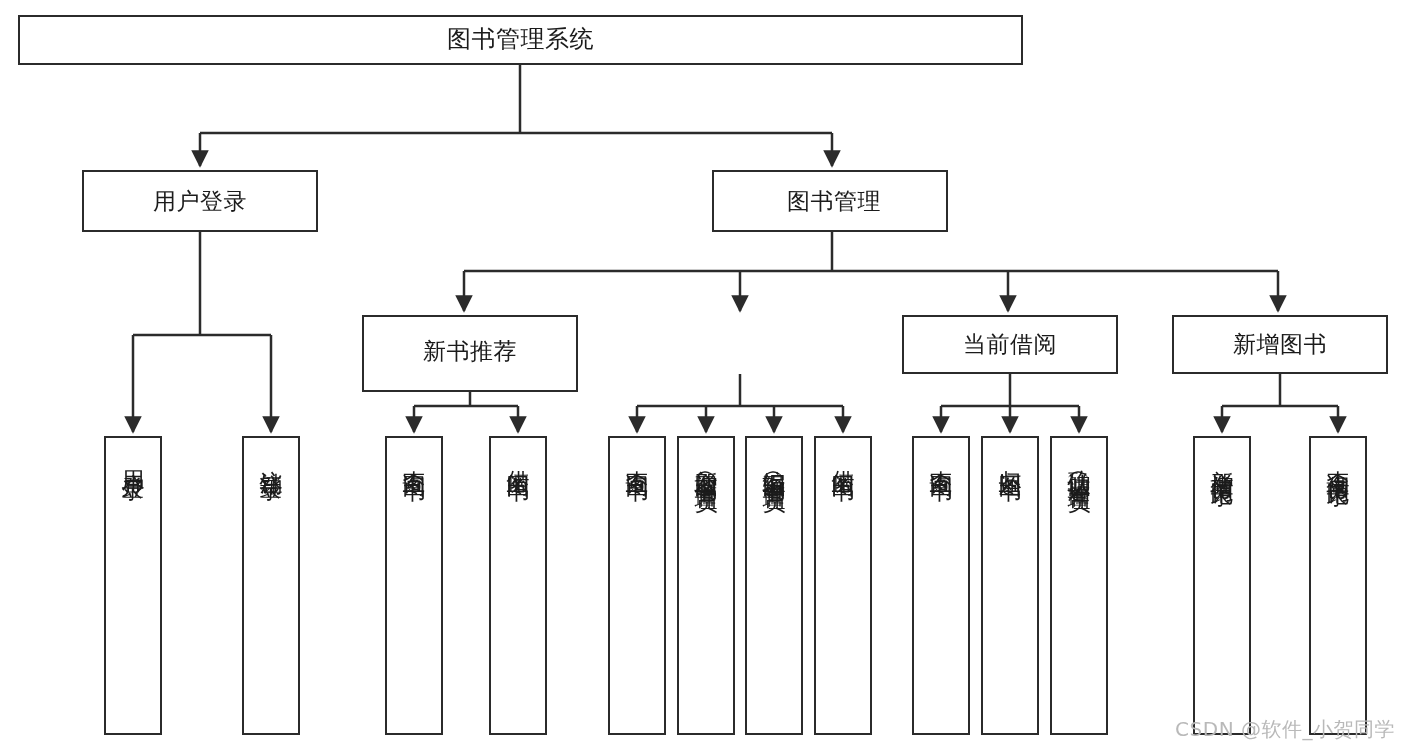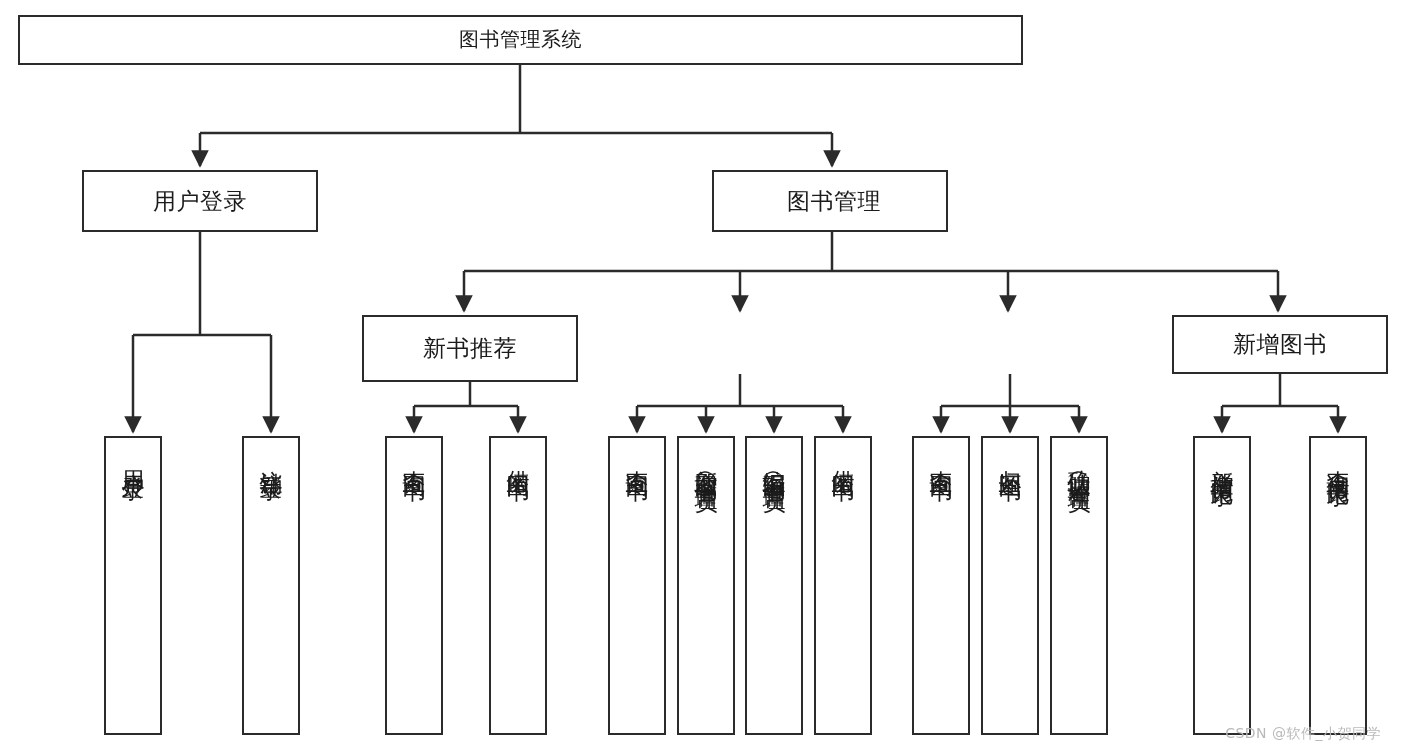--- a/index.html
+++ b/index.html
@@ -41,43 +41,43 @@
     text-align: center;
     line-height: 1.06;
     letter-spacing: 0.5px;
   }
   
   .node.horiz .label {
     font-size: 23px;
     white-space: nowrap;
   }
   .node.root .label {
-    font-size: 20px;
+    font-size: 24px;
   }
   
   .node.vert {
     align-items: flex-start;
     justify-content: center;
     padding-top: 14px;
   }
   .node.vert .label {
     writing-mode: vertical-rl;
     text-orientation: upright;
     font-size: 23px;
     line-height: 1.0;
     letter-spacing: 3px;
     white-space: nowrap;
     height: auto;
     max-height: 690px;
   }
   .watermark {
     position: absolute;
-    right: 24px;
+    right: 10px;
     bottom: 4px;
-    font-size: 14px;
+    font-size: 20px;
     color: #b9b9b9;
     letter-spacing: 0.5px;
     white-space: nowrap;
   }
 </style>
 </head>
 <body>
 
 <div id="canvas">
 
@@ -137,25 +137,28 @@
   </div>
 
   <div class="node horiz" style="left:82px; top:170px; width:236px; height:62px;">
     <span class="label">用户登录</span>
   </div>
 
   <div class="node horiz" style="left:712px; top:170px; width:236px; height:62px;padding-left:8px;">
     <span class="label">图书管理</span>
   </div>
 
-  <div class="node horiz" style="left:362px; top:315px; width:216px; height:67px;">
+  <div class="node horiz" style="left:362px; top:315px; width:216px; height:77px;font-family:Liberation Mono, monospace;">
     <span class="label">新书推荐</span>
   </div>
 
 
+  <div class="node horiz" style="left:902px; top:315px; width:216px; height:59px;">
+    <span class="label">当前借阅</span>
+  </div>
 
   <div class="node horiz" style="left:1172px; top:315px; width:216px; height:59px;">
     <span class="label">新增图书</span>
   </div>
 
   <div class="node vert" style="left:104px; top:436px; width:58px; height:299px;">
     <span class="label">用户登录</span>
   </div>
 
   <div class="node vert" style="left:242px; top:436px; width:58px; height:299px;">

